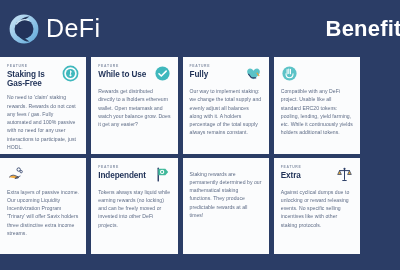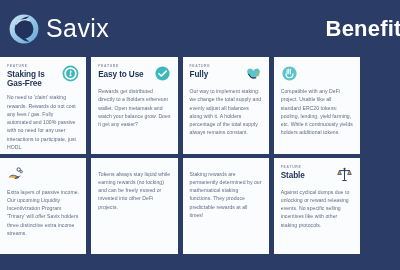--- a/index.html
+++ b/index.html
@@ -85,21 +85,21 @@
               <stop offset="55%" stop-color="#8fc4e8"></stop>
               <stop offset="100%" stop-color="#5fa8d8"></stop>
             </linearGradient>
           </defs>
           <circle cx="20" cy="20" r="16" fill="url(#cg)"></circle>
           <path d="M26 6 A16 16 0 0 0 26 34 A13.5 13.5 0 0 1 26 6 Z" fill="#1d2b4d" opacity="0.92"></path>
           <circle cx="20" cy="20" r="10.5" fill="#22325a"></circle>
           <path d="M11.5 14.5 A11 11 0 0 1 25 10.5" stroke="#cfe6f5" stroke-width="1.5" fill="none" stroke-linecap="round"></path>
         </svg>
       </div>
-      <div id="brand-name">Savix</div>
+      <div id="brand-name">DeFi</div>
     </div>
     <div id="page-title">Benefits</div>
   </div>
 
   <div id="grid">
 
     <div class="card">
       <div class="card-head">
         <div class="card-head-text">
           <div class="eyebrow">FEATURE</div>
@@ -114,21 +114,21 @@
           </svg>
         </div>
       </div>
       <div class="card-body">No need to 'claim' staking rewards. Rewards do not cost any fees / gas. Fully automated and 100% passive with no need for any user interactions to participate, just HODL.</div>
     </div>
 
     <div class="card">
       <div class="card-head">
         <div class="card-head-text">
           <div class="eyebrow">FEATURE</div>
-          <div class="card-title">Easy to Use</div>
+          <div class="card-title">While to Use</div>
         </div>
         <div class="card-icon">
           <svg viewBox="0 0 24 24" xmlns="http://www.w3.org/2000/svg">
             <circle cx="12" cy="12" r="10" fill="#3fb8bd"></circle>
             <path d="M7 12.3 l3.3 3.3 L17.2 8.6" stroke="#ffffff" stroke-width="2.2" fill="none" stroke-linecap="round" stroke-linejoin="round"></path>
           </svg>
         </div>
       </div>
       <div class="card-body">Rewards get distributed directly to a lholders ethereum wallet. Open metamask and watch your balance grow. Does it get any easier?</div>
     </div>
@@ -172,32 +172,45 @@
             <path d="M3 16 c2.5-3 5.5-3.6 8-2.6 l4.6 1.8 c1 .4 .8 1.8-.3 1.9 l-4 .3" fill="#f0a93c"></path>
             <path d="M3 16 c2.5-3 5.5-3.6 8-2.6 l4.6 1.8 c1 .4 .8 1.8-.3 1.9 l-4 .3" fill="none" stroke="#2b3d66" stroke-width="1.1" stroke-linejoin="round"></path>
             <path d="M11.5 17.4 l7-3.2" stroke="#2b3d66" stroke-width="1.1" stroke-linecap="round"></path>
           </svg>
         </div>
       </div>
       <div class="card-body">Extra layers of passive income. Our upcoming Liquidity Incentivization Program 'Trinary' will offer Savix holders three distinctive extra income streams.</div>
     </div>
 
     <div class="card">
+      <div class="card-head">
+        <div class="card-head-text">
+          <div class="eyebrow">FEATURE</div>
+          <div class="card-title">Independent</div>
+        </div>
+        <div class="card-icon">
+          <svg viewBox="0 0 24 24" xmlns="http://www.w3.org/2000/svg">
+            <path d="M6 3 v18" stroke="#2b3d66" stroke-width="2" stroke-linecap="round"></path>
+            <path d="M6 4 h10 l4 4.5 -4 4.5 H6 Z" fill="#3fb89a"></path>
+            <circle cx="11.5" cy="8.4" r="2.3" fill="none" stroke="#ffffff" stroke-width="1.5"></circle>
+          </svg>
+        </div>
+      </div>
       <div class="card-body">Tokens always stay liquid while earning rewards (no locking) and can be freely moved or invested into other DeFi projects.</div>
     </div>
 
     <div class="card">
       <div class="card-body">Staking rewards are permanently determined by our mathematical staking functions. They produce predictable rewards at all times!</div>
     </div>
 
     <div class="card">
       <div class="card-head">
         <div class="card-head-text">
           <div class="eyebrow">FEATURE</div>
-          <div class="card-title">Stable</div>
+          <div class="card-title">Extra</div>
         </div>
         <div class="card-icon">
           <svg viewBox="0 0 24 24" xmlns="http://www.w3.org/2000/svg">
             <path d="M12 4 v15 M5 6.5 h14 M9.5 20.5 h5" stroke="#2b3d66" stroke-width="1.4" stroke-linecap="round"></path>
             <path d="M5 6.5 L2.4 12 h5.2 Z" fill="#e0a93c" stroke="#2b3d66" stroke-width="1"></path>
             <path d="M19 6.5 L16.4 12 h5.2 Z" fill="#e0a93c" stroke="#2b3d66" stroke-width="1"></path>
             <circle cx="12" cy="4" r="1.5" fill="#2b3d66"></circle>
           </svg>
         </div>
       </div>

